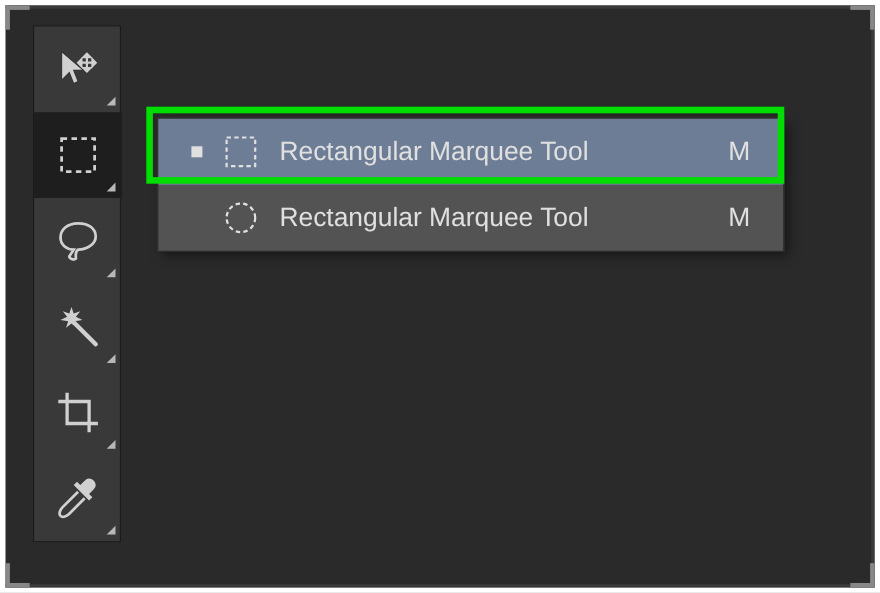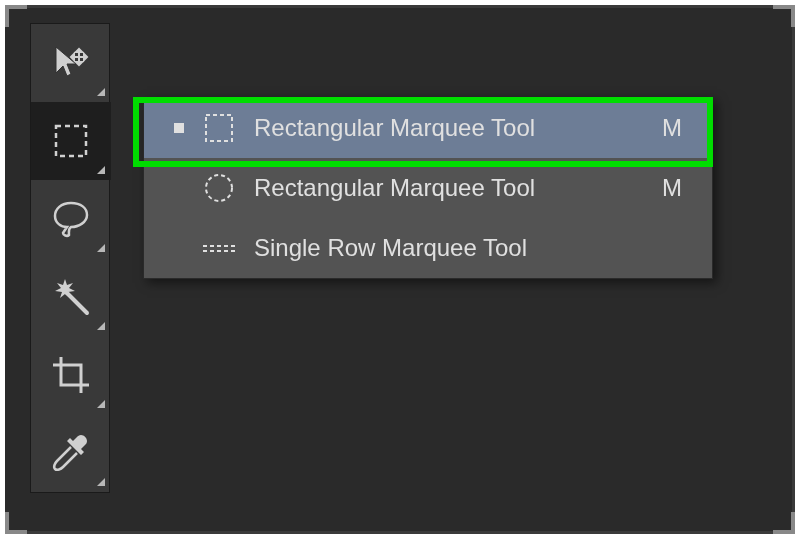--- a/index.html
+++ b/index.html
@@ -70,21 +70,21 @@
       right: 6px;
       width: 0;
       height: 0;
       border-left: 8px solid transparent;
       border-bottom: 8px solid #b8b8b8;
     }
     
     .flyout-menu {
       position: absolute;
       left: 138px;
-      top: 89px;
+      top: 99px;
       width: 570px;
       background: #535353;
       border: 1px solid #2a2a2a;
       box-shadow: 4px 4px 10px rgba(0,0,0,0.5);
     }
     
     .menu-item {
       height: 60px;
       display: flex;
       align-items: center;
@@ -246,31 +246,20 @@
       <span class="selected-marker"></span>
       <span class="menu-icon">
         <svg width="32" height="32" viewBox="0 0 32 32">
           <circle cx="16" cy="16" r="13" fill="none" stroke="#e0e0e0" stroke-width="2" stroke-dasharray="4,3"></circle>
         </svg>
       </span>
       <span class="menu-label">Rectangular Marquee Tool</span>
       <span class="menu-shortcut">M</span>
     </div>
 
-    <div class="menu-item">
-      <span class="selected-marker"></span>
-      <span class="menu-icon">
-        <svg width="36" height="16" viewBox="0 0 36 16">
-          <line x1="2" y1="6" x2="34" y2="6" stroke="#e0e0e0" stroke-width="2" stroke-dasharray="4,3"></line>
-          <line x1="2" y1="11" x2="34" y2="11" stroke="#e0e0e0" stroke-width="2" stroke-dasharray="4,3"></line>
-        </svg>
-      </span>
-      <span class="menu-label">Single Row Marquee Tool</span>
-      <span class="menu-shortcut"></span>
-    </div>
 
 
   </div>
 
 </div>
 
 <div class="highlight-box"></div>
 
 <span class="corner tl"></span>
 <span class="corner tr"></span>

